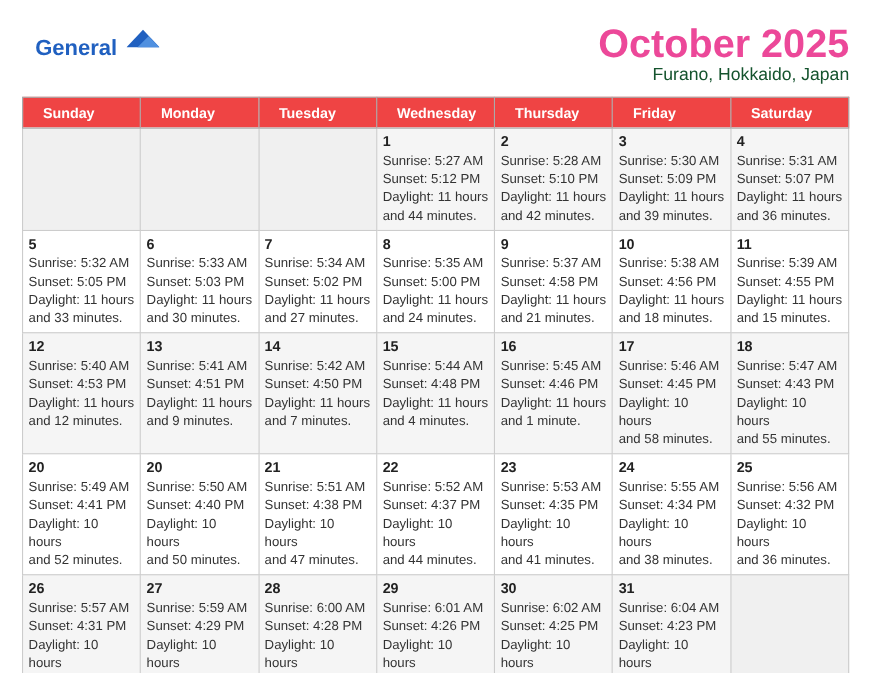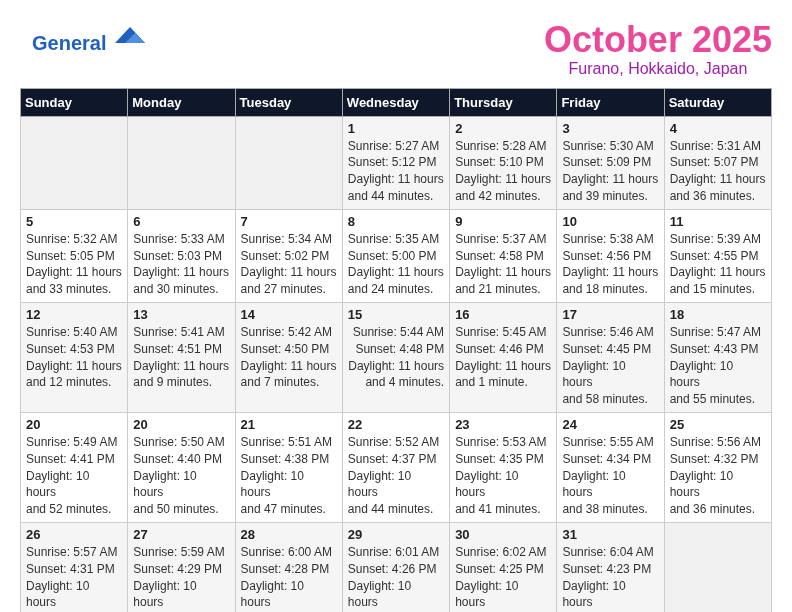--- a/index.html
+++ b/index.html
@@ -39,33 +39,32 @@
       text-align: right;
     }
     .month-title {
       font-size: 36px;
       font-weight: bold;
       color: #ec4899;
       line-height: 1.1;
     }
     .location {
       font-size: 16px;
-      color: #a21caf;
-      text-align: center;
+      color: #14532d;
     }
     table {
       width: 100%;
       border-collapse: collapse;
       table-layout: fixed;
     }
     thead tr th {
-      background-color: #0f172a;
+      background-color: #ef4444;
       color: #fff;
       text-align: left;
-      padding: 6px 4px;
+      padding: 6px 18px;
       font-size: 13px;
       font-weight: bold;
       border: 1px solid #aaa;
     }
     tbody tr td {
       vertical-align: top;
       border: 1px solid #ccc;
       padding: 4px 5px;
       font-size: 10.5px;
       color: #333;
@@ -226,21 +225,21 @@
         </td>
         <td>
           <span class="day-num">14</span>
           <div class="cell-info" style="white-space: pre-line;">Sunrise: 5:42 AM
 Sunset: 4:50 PM
 Daylight: 11 hours
 and 7 minutes.</div>
         </td>
         <td>
           <span class="day-num">15</span>
-          <div class="cell-info" style="white-space: pre-line; text-align: right;">Sunrise: 5:44 AM
+          <div class="cell-info" style="white-space: pre-line;">Sunrise: 5:44 AM
 Sunset: 4:48 PM
 Daylight: 11 hours
 and 4 minutes.</div>
         </td>
         <td>
           <span class="day-num">16</span>
           <div class="cell-info" style="white-space: pre-line;">Sunrise: 5:45 AM
 Sunset: 4:46 PM
 Daylight: 11 hours
 and 1 minute.</div>

